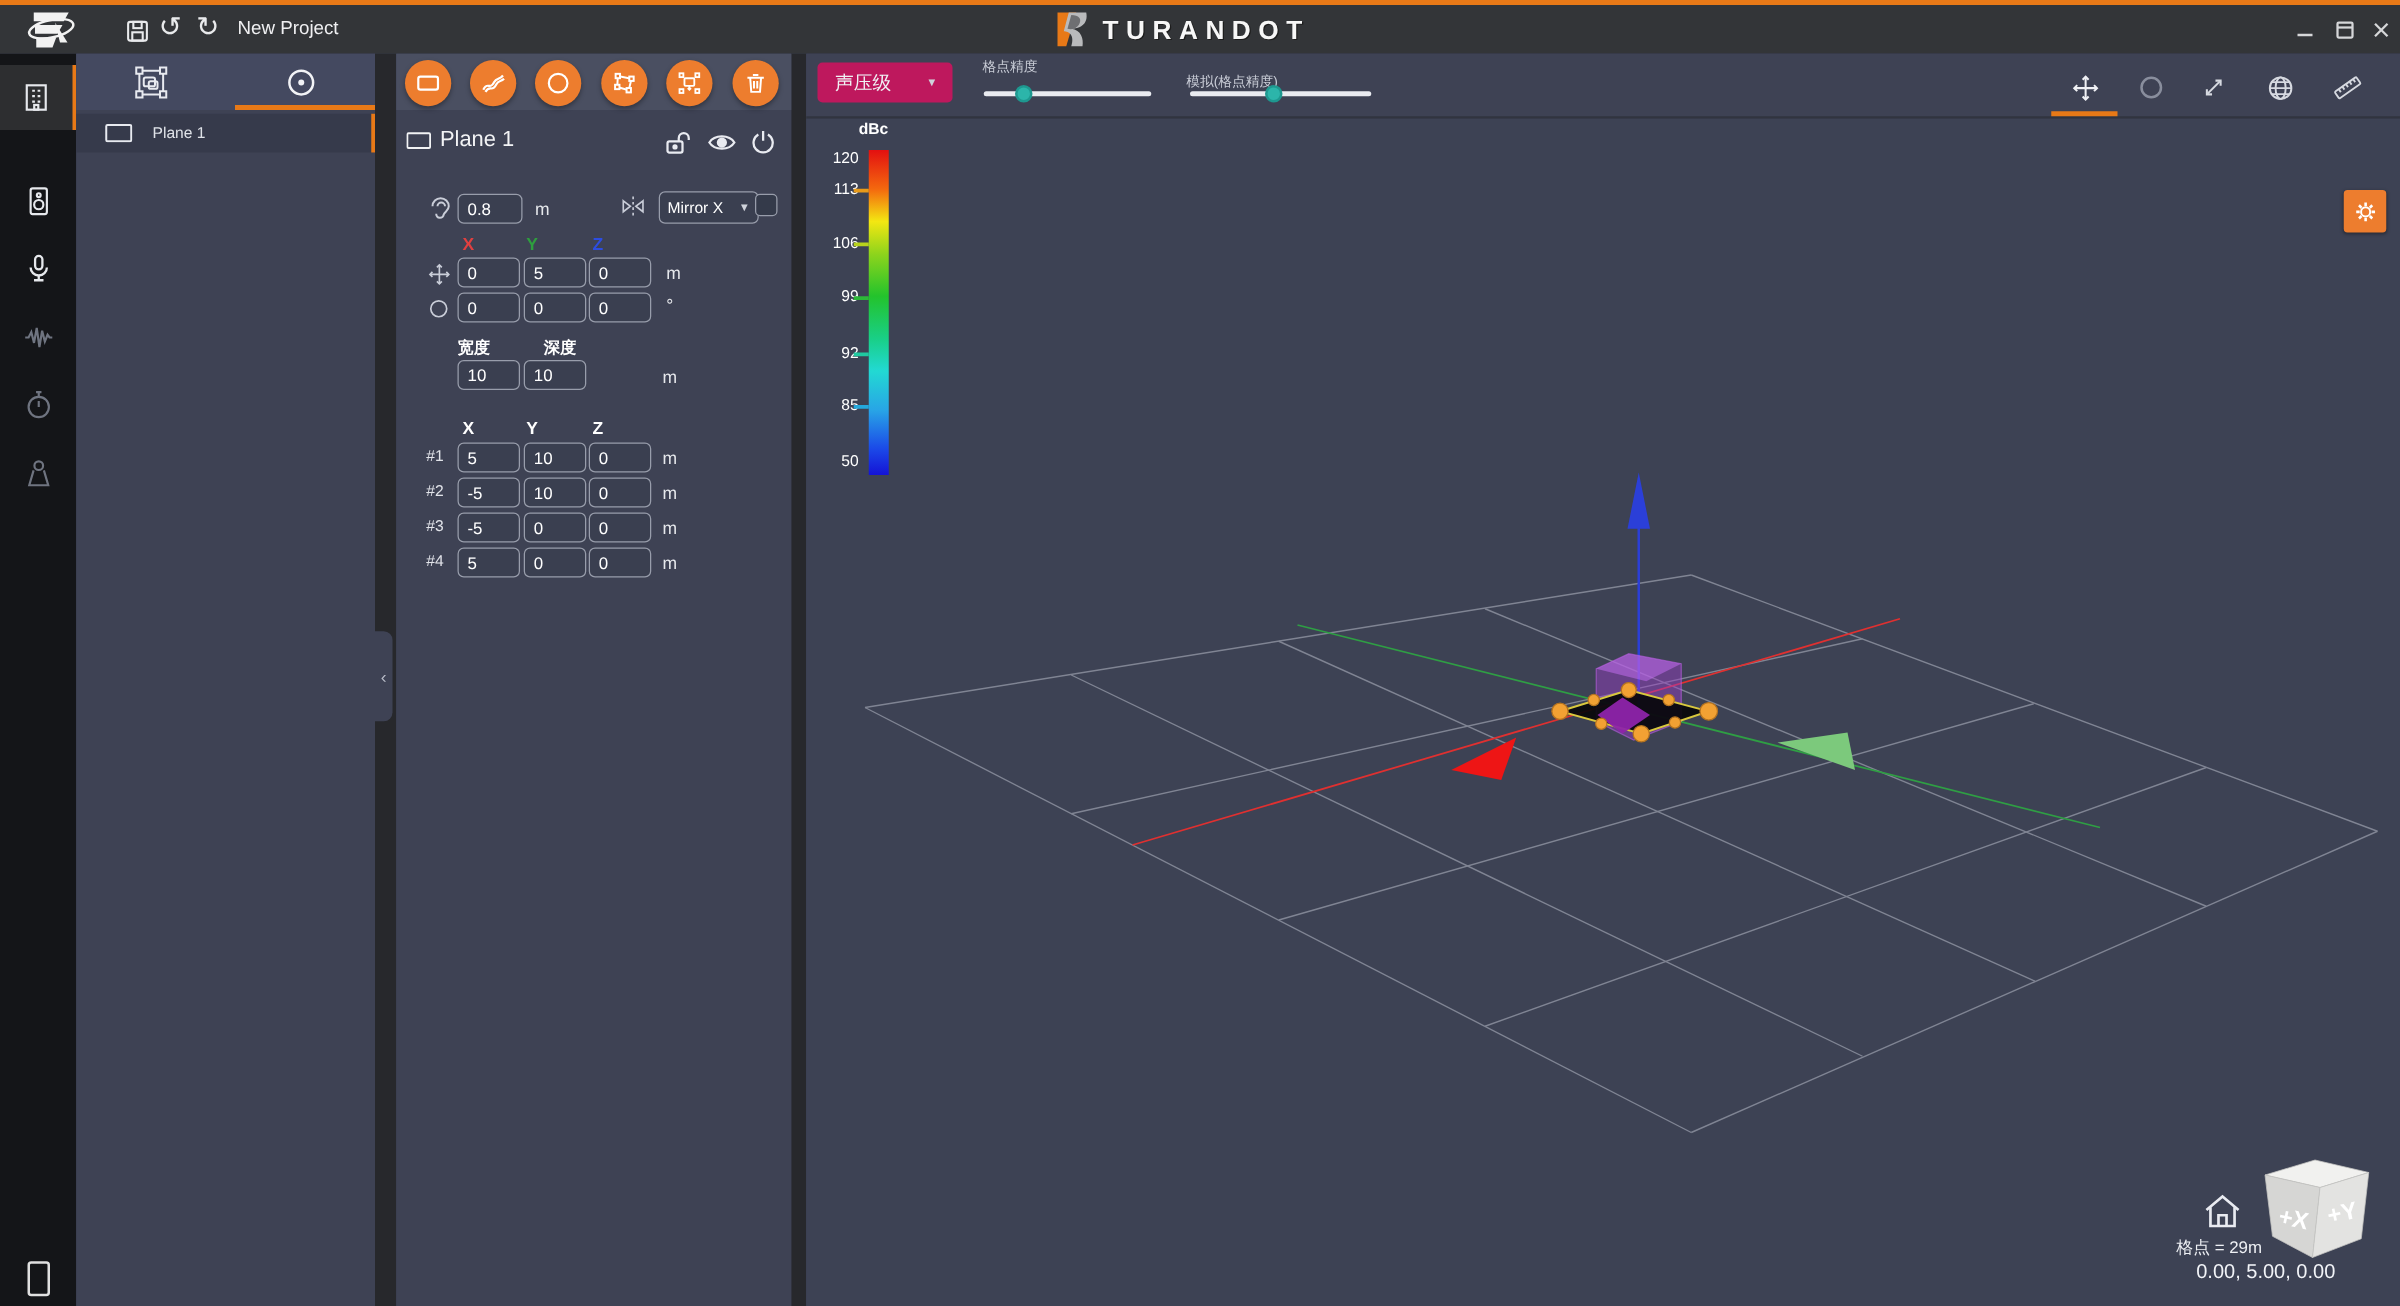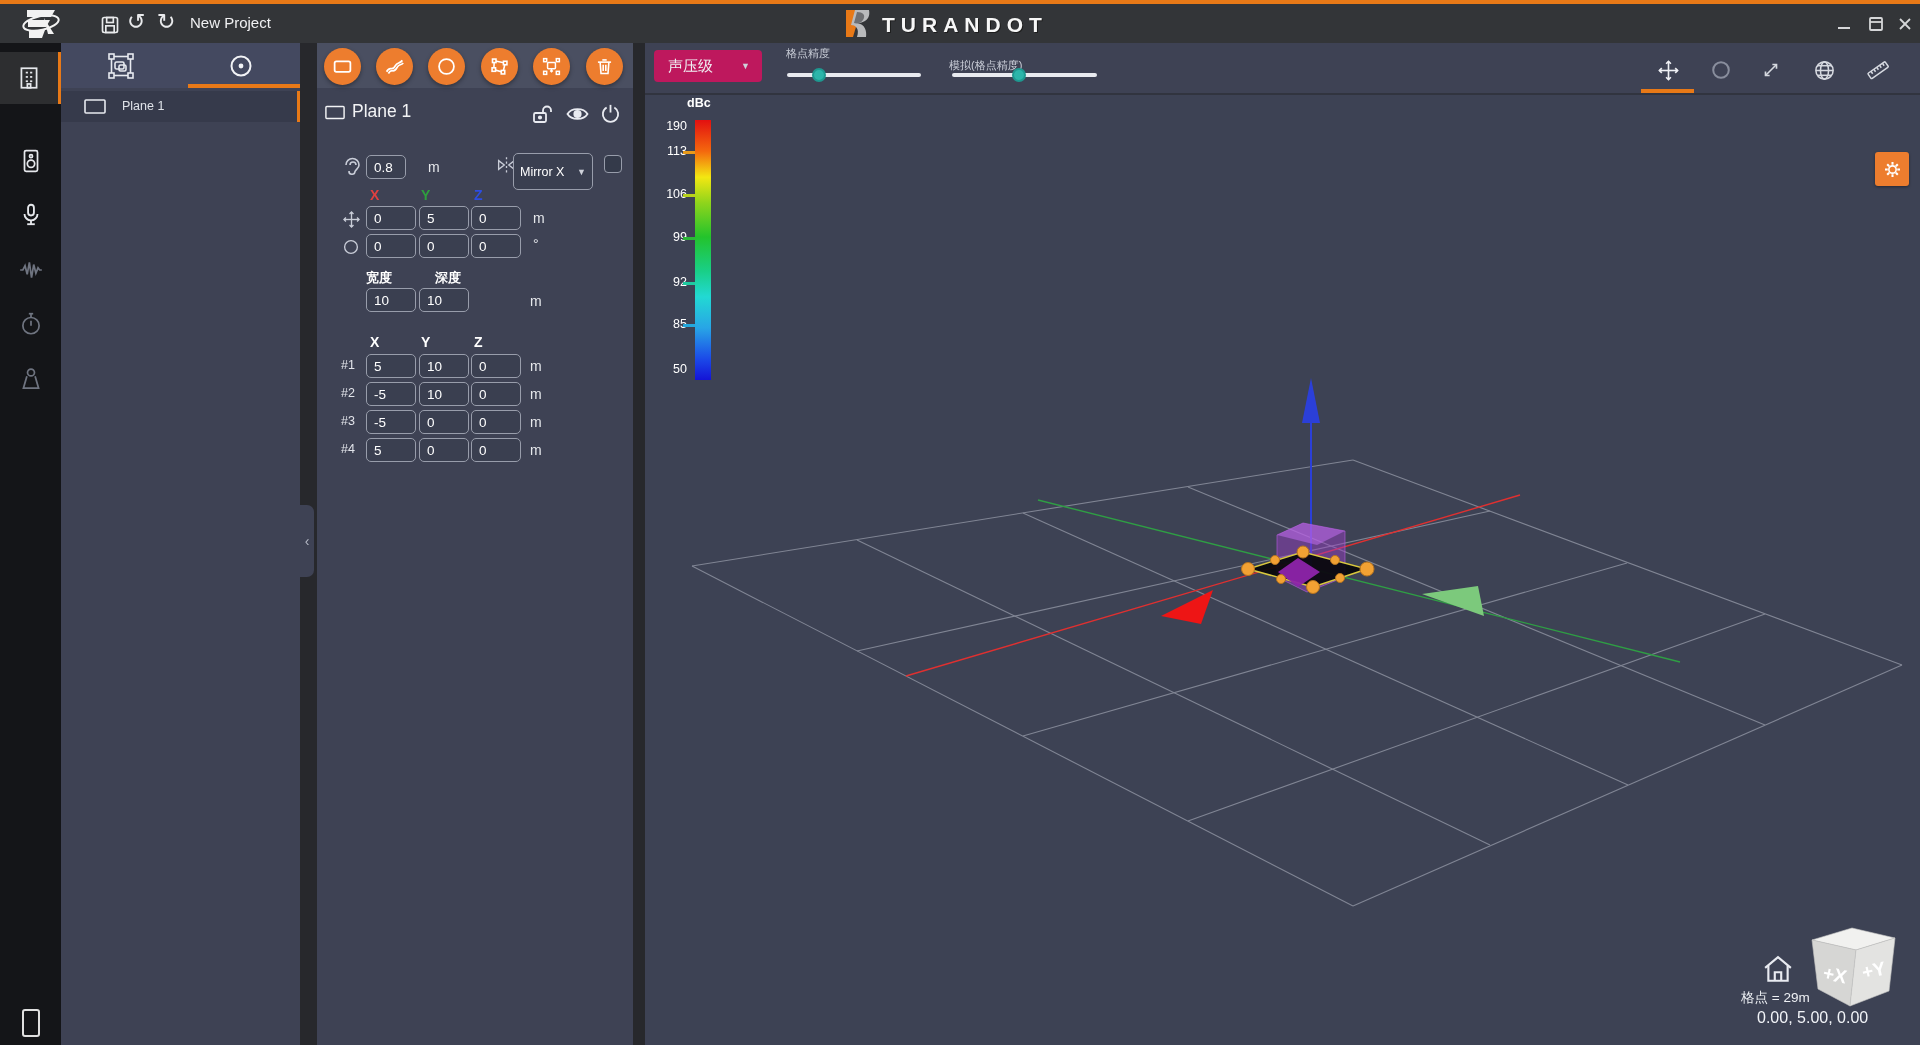--- a/index.html
+++ b/index.html
@@ -321,30 +321,30 @@
         <line x1="12" y1="3" x2="12" y2="11"></line>
       </svg>
     </span>
 
     <span class="abs" style="left:27px;top:114px">
       <svg width="17" height="20" viewBox="0 0 17 20" fill="none" stroke="#c9cdd8" stroke-width="1.6">
         <path d="M2,8 a6.5,6.5 0 0 1 13,0 c0,3.5 -3,4 -4,6.5 a3,3 0 0 1 -6,-.5"></path>
         <path d="M6,8 a3,3 0 0 1 6,0"></path>
       </svg>
     </span>
-    <input class="inp" style="left: 49px; top: 112px; width: 40px;" value="0.8">
+    <input class="inp" style="left: 49px; top: 112px; width: 52px;" value="0.8">
     <span class="unit" style="left:111px;top:116px">m</span>
     <span class="abs" style="left:179px;top:112px">
       <svg width="21" height="20" viewBox="0 0 24 22" fill="none" stroke="#c9cdd8" stroke-width="1.5">
         <line x1="12" y1="2" x2="12" y2="20" stroke-dasharray="2.5 2.5"></line>
         <polygon points="3,6 9.5,11 3,16"></polygon>
         <polygon points="21,6 14.5,11 21,16"></polygon>
       </svg>
     </span>
-    <div class="mini-select" style="left:196px;top:110px;width:80px;height:37px">
+    <div class="mini-select" style="left:210px;top:110px;width:80px;height:26px">
       <span>Mirror X</span>
       <span style="font-size:9px;color:#cfd2da">▼</span>
     </div>
     <span class="checkbox" style="left:287px;top:112px"></span>
 
     <span class="abs ax" style="left:53px;top:144px;color:#e04040">X</span>
     <span class="abs ax" style="left:104px;top:144px;color:#2e9e3e">Y</span>
     <span class="abs ax" style="left:157px;top:144px;color:#2d4de0">Z</span>
 
     <span class="abs" style="left:25px;top:167px">
@@ -518,21 +518,21 @@
           <polygon points="1167,845 1207,833 1250,843 1211,855" fill="#f1f1ef" stroke="#c4c4c2" stroke-width="0.6"></polygon>
           <polygon points="1167,845 1211,855 1205,911 1173,894" fill="#d6d6d4" stroke="#c4c4c2" stroke-width="0.6"></polygon>
           <polygon points="1211,855 1250,843 1244,896 1205,911" fill="#e3e3e1" stroke="#c4c4c2" stroke-width="0.6"></polygon>
           <text x="1178" y="886" font-size="19" font-weight="bold" fill="#ffffff" transform="rotate(12 1188 880)">+X</text>
           <text x="1217" y="882" font-size="19" font-weight="bold" fill="#ffffff" transform="rotate(-12 1227 876)">+Y</text>
         </g>
       </svg>
 
       <span class="abs" id="colorbar-title">dBc</span>
       <div class="abs" id="colorbar"></div>
-      <span class="cb-lab" style="top:24px">190</span>
+      <span class="cb-lab" style="top:24px">120</span>
       <span class="cb-lab" style="top:49px">113</span>
       <span class="cb-lab" style="top:92px">106</span>
       <span class="cb-lab" style="top:135px">99</span>
       <span class="cb-lab" style="top:180px">92</span>
       <span class="cb-lab" style="top:222px">85</span>
       <span class="cb-lab" style="top:267px">50</span>
       <span class="cb-tick" style="top:56px;background:#e89a1a"></span>
       <span class="cb-tick" style="top:99px;background:#b8d21c"></span>
       <span class="cb-tick" style="top:142px;background:#2cb838"></span>
       <span class="cb-tick" style="top:187px;background:#1fc9a0"></span>

